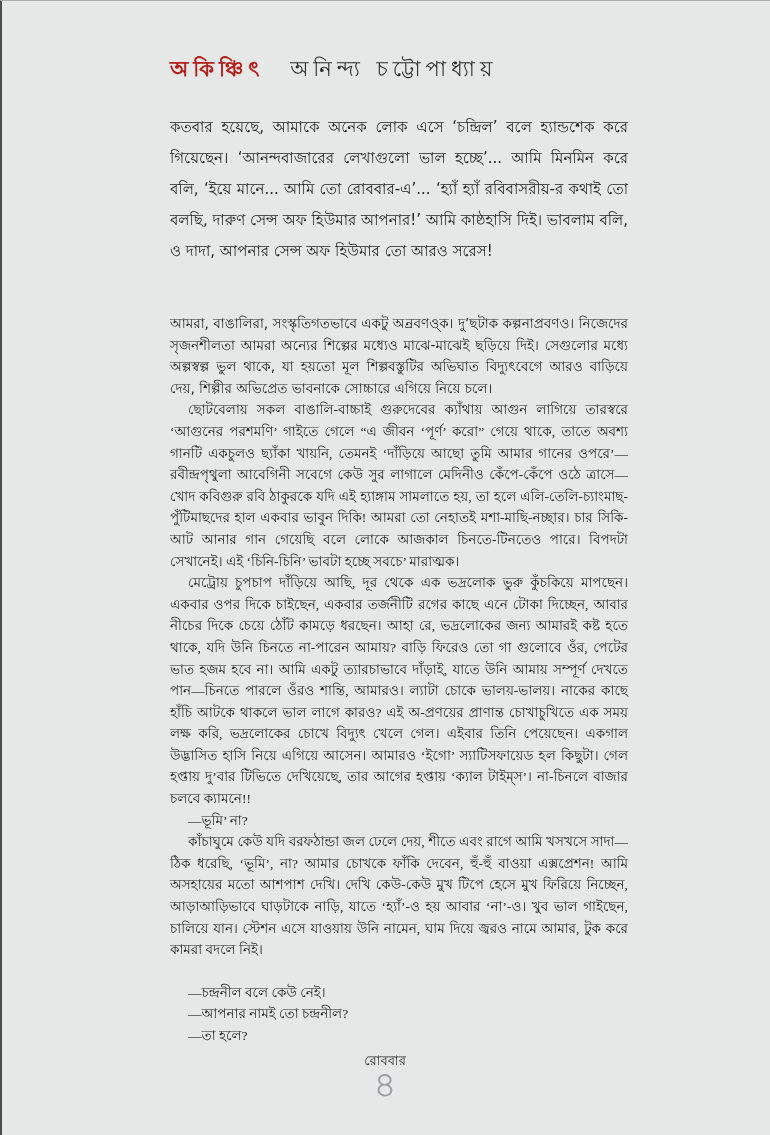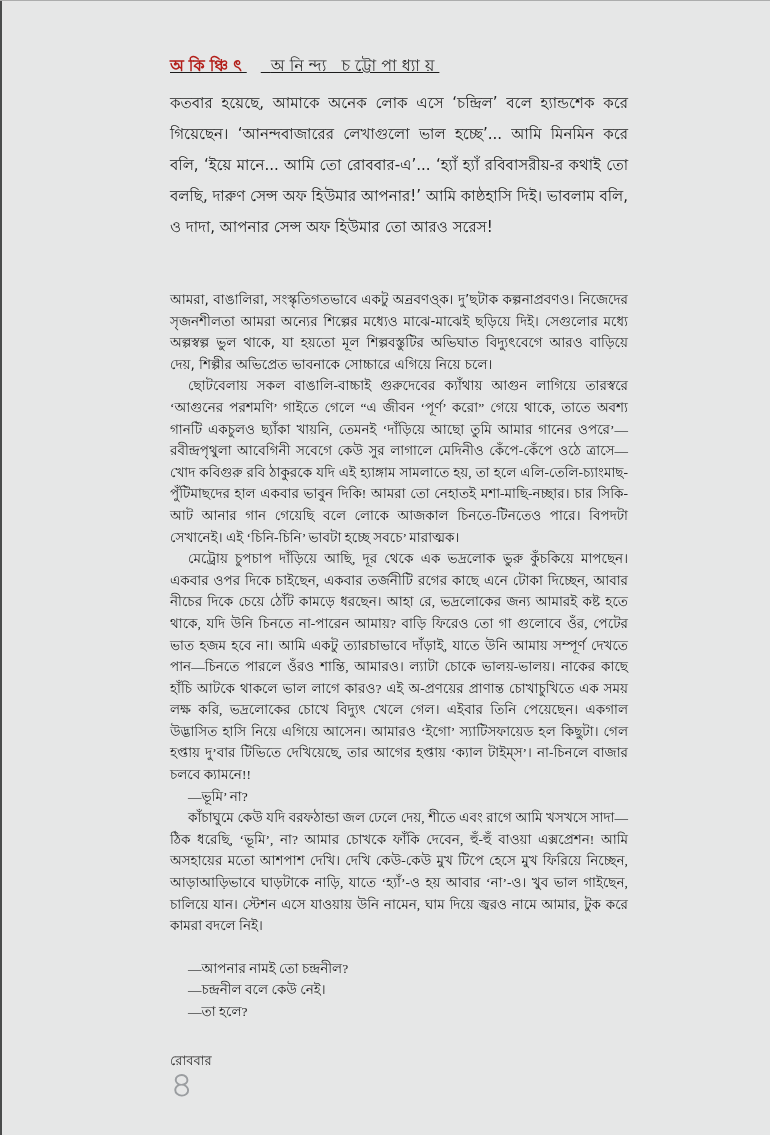--- a/index.html
+++ b/index.html
@@ -26,24 +26,23 @@
     background: #4a4c4c;
   }
   .content {
     position: absolute;
     left: 170px;
     top: 52px;
     width: 458px;
   }
   .header-line {
     white-space: nowrap;
-    font-size: 16px;
+    font-size: 21px;
     letter-spacing: 5px;
-    margin-bottom: 8px;
-    text-decoration: underline;
+    margin-bottom: 24px;
   }
   .article-title {
     color: #b3201b;
     margin-right: 14px;
     font-weight: bold;
   }
   .article-author {
     color: #2b2b2b;
   }
   .lede {
@@ -67,23 +66,24 @@
     font-family: Liberation Serif, serif;
   }
   .dialogue-line {
     text-align: left;
   }
   .dialogue-block {
     margin-top: 21px;
   }
   .footer {
     position: absolute;
-    left: 170px;
+    left: 156px;
     width: 458px;
     top: 1052px;
+    text-align: center;
   }
   .footer-magazine {
     font-size: 13px;
     color: #2b2b2b;
     line-height: 16px;
   }
   .footer-page-number {
     font-size: 36px;
     line-height: 36px;
     color: #9a9da0;
@@ -108,22 +108,22 @@
     <p class="lede">কতবার হয়েছে, আমাকে অনেক লোক এসে ‘চন্দ্রিল’ বলে হ্যান্ডশেক করে গিয়েছেন। ‘আনন্দবাজারের লেখাগুলো ভাল হচ্ছে’... আমি মিনমিন করে বলি, ‘ইয়ে মানে... আমি তো রোববার-এ’... ‘হ্যাঁ হ্যাঁ রবিবাসরীয়-র কথাই তো বলছি, দারুণ সেন্স অফ হিউমার আপনার!’ আমি কাষ্ঠহাসি দিই। ভাবলাম বলি, ও দাদা, আপনার সেন্স অফ হিউমার তো আরও সরেস!</p>
 
     <div class="body-text">
       <p>আমরা, বাঙালিরা, সংস্কৃতিগতভাবে একটু অন্রবণও্ক। দু’ছটাক কল্পনাপ্রবণও। নিজেদের সৃজনশীলতা আমরা অন্যের শিল্পের মধ্যেও মাঝে-মাঝেই ছড়িয়ে দিই। সেগুলোর মধ্যে অল্পস্বল্প ভুল থাকে, যা হয়তো মূল শিল্পবস্তুটির অভিঘাত বিদ্যুৎবেগে আরও বাড়িয়ে দেয়, শিল্পীর অভিপ্রেত ভাবনাকে সোচ্চারে এগিয়ে নিয়ে চলে।</p>
       <p class="indent">ছোটবেলায় সকল বাঙালি-বাচ্চাই গুরুদেবের ক্যাঁথায় আগুন লাগিয়ে তারস্বরে ‘আগুনের পরশমণি’ গাইতে গেলে “এ জীবন ‘পূর্ণ’ করো” গেয়ে থাকে, তাতে অবশ্য গানটি একচুলও ছ্যাঁকা খায়নি, তেমনই ‘দাঁড়িয়ে আছো তুমি আমার গানের ওপরে’—রবীন্দ্রপৃথুলা আবেগিনী সবেগে কেউ সুর লাগালে মেদিনীও কেঁপে-কেঁপে ওঠে ত্রাসে—খোদ কবিগুরু রবি ঠাকুরকে যদি এই হ্যাঙ্গাম সামলাতে হয়, তা হলে এলি-তেলি-চ্যাংমাছ-পুঁটিমাছদের হাল একবার ভাবুন দিকি! আমরা তো নেহাতই মশা-মাছি-নচ্ছার। চার সিকি-আট আনার গান গেয়েছি বলে লোকে আজকাল চিনতে-টিনতেও পারে। বিপদটা সেখানেই। এই ‘চিনি-চিনি’ ভাবটা হচ্ছে সবচে’ মারাত্মক।</p>
       <p class="indent">মেট্রোয় চুপচাপ দাঁড়িয়ে আছি, দূর থেকে এক ভদ্রলোক ভুরু কুঁচকিয়ে মাপছেন। একবার ওপর দিকে চাইছেন, একবার তর্জনীটি রগের কাছে এনে টোকা দিচ্ছেন, আবার নীচের দিকে চেয়ে ঠোঁট কামড়ে ধরছেন। আহা রে, ভদ্রলোকের জন্য আমারই কষ্ট হতে থাকে, যদি উনি চিনতে না-পারেন আমায়? বাড়ি ফিরেও তো গা গুলোবে ওঁর, পেটের ভাত হজম হবে না। আমি একটু ত্যারচাভাবে দাঁড়াই, যাতে উনি আমায় সম্পূর্ণ দেখতে পান—চিনতে পারলে ওঁরও শান্তি, আমারও। ল্যাটা চোকে ভালয়-ভালয়। নাকের কাছে হাঁচি আটকে থাকলে ভাল লাগে কারও? এই অ-প্রণয়ের প্রাণান্ত চোখাচুখিতে এক সময় লক্ষ করি, ভদ্রলোকের চোখে বিদ্যুৎ খেলে গেল। এইবার তিনি পেয়েছেন। একগাল উদ্ভাসিত হাসি নিয়ে এগিয়ে আসেন। আমারও ‘ইগো’ স্যাটিসফায়েড হল কিছুটা। গেল হপ্তায় দু’বার টিভিতে দেখিয়েছে, তার আগের হপ্তায় ‘ক্যাল টাইম্‌স’। না-চিনলে বাজার চলবে ক্যামনে!!</p>
       <p class="indent dialogue-line">—ভূমি’ না?</p>
       <p class="indent">কাঁচাঘুমে কেউ যদি বরফঠান্ডা জল ঢেলে দেয়, শীতে এবং রাগে আমি খসখসে সাদা—ঠিক ধরেছি, ‘ভূমি’, না? আমার চোখকে ফাঁকি দেবেন, হুঁ-হুঁ বাওয়া এক্সপ্রেশন! আমি অসহায়ের মতো আশপাশ দেখি। দেখি কেউ-কেউ মুখ টিপে হেসে মুখ ফিরিয়ে নিচ্ছেন, আড়াআড়িভাবে ঘাড়টাকে নাড়ি, যাতে ‘হ্যাঁ’-ও হয় আবার ‘না’-ও। খুব ভাল গাইছেন, চালিয়ে যান। স্টেশন এসে যাওয়ায় উনি নামেন, ঘাম দিয়ে জ্বরও নামে আমার, টুক করে কামরা বদলে নিই।</p>
 
       <div class="dialogue-block">
+        <p class="indent dialogue-line">—চন্দ্রনীল বলে কেউ নেই।</p>
         <p class="indent dialogue-line">—আপনার নামই তো চন্দ্রনীল?</p>
-        <p class="indent dialogue-line">—চন্দ্রনীল বলে কেউ নেই।</p>
         <p class="indent dialogue-line">—তা হলে?</p>
 
       </div>
 
     </div>
 
   </div>
 
   <div class="footer">
     <div class="footer-magazine">রোববার</div>

